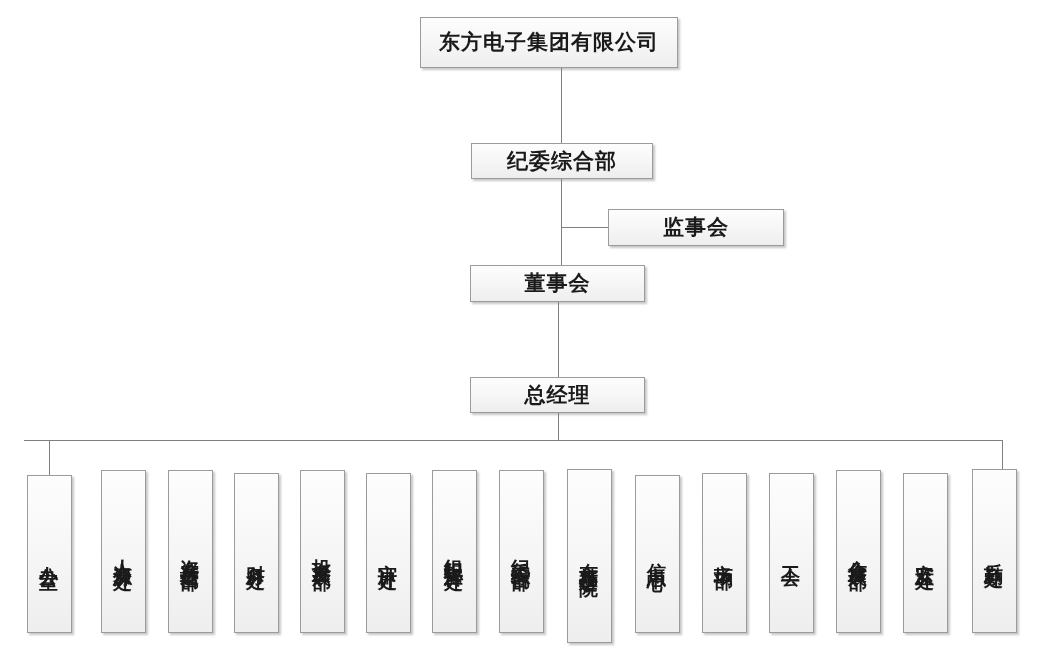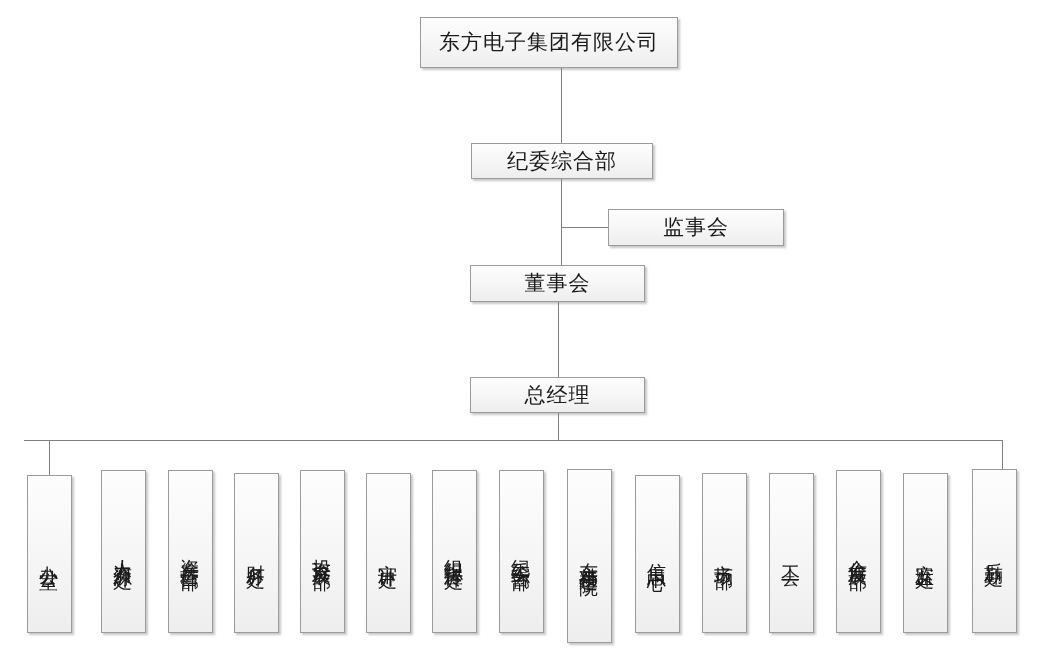--- a/index.html
+++ b/index.html
@@ -7,20 +7,21 @@
     padding: 0;
     background: #ffffff;
   }
   #canvas {
     position: relative;
     width: 1051px;
     height: 647px;
     background: #ffffff;
     font-family: "DejaVu Serif", "Liberation Serif", serif;
     overflow: hidden;
+    font-weight: bold;
   }
 
   
   .node {
     position: absolute;
     box-sizing: border-box;
     border: 1px solid #9b9b9b;
     background: linear-gradient(to bottom, #fdfdfd 0%, #f7f7f7 45%, #eeeeee 100%);
     box-shadow: 1.5px 1.5px 2px rgba(130,130,130,0.45);
     display: flex;

